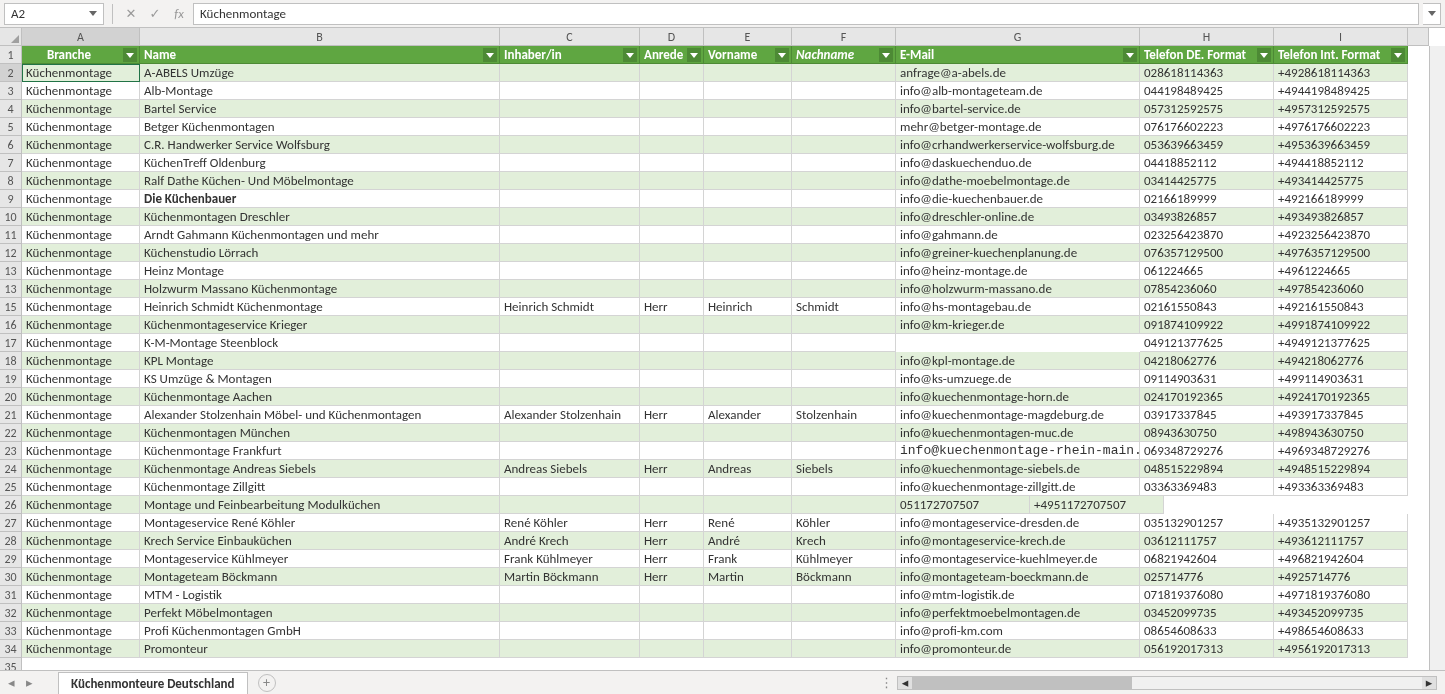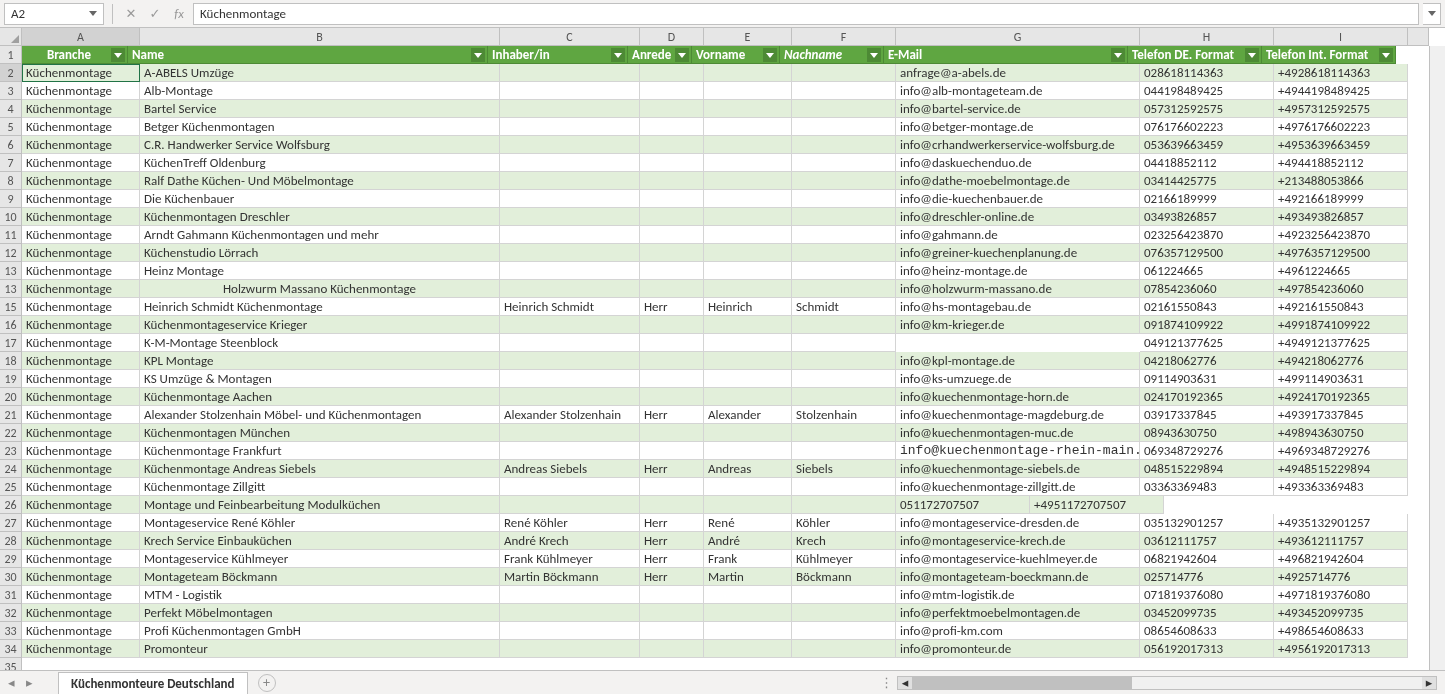--- a/index.html
+++ b/index.html
@@ -107,21 +107,21 @@
       <div class="rh">29</div>
       <div class="rh">30</div>
       <div class="rh">31</div>
       <div class="rh">32</div>
       <div class="rh">33</div>
       <div class="rh">34</div>
       <div class="rh">35</div>
     </div>
   <div class="grid" id="grid">
       <div class="row hdr-row">
-        <div class="cell" style="width: 106px; padding-left: 25px;">Branche<div class="flt"></div></div>
+        <div class="cell" style="width: 118px; padding-left: 25px;">Branche<div class="flt"></div></div>
         <div class="cell" style="width: 360px;">Name<div class="flt"></div></div>
         <div class="cell" style="width: 140px;">Inhaber/in<div class="flt"></div></div>
         <div class="cell" style="width: 64px;">Anrede<div class="flt"></div></div>
         <div class="cell" style="width: 88px;">Vorname<div class="flt"></div></div>
         <div class="cell" style="width: 104px; font-style: italic;">Nachname<div class="flt"></div></div>
         <div class="cell" style="width: 244px;">E-Mail<div class="flt"></div></div>
         <div class="cell" style="width: 134px;">Telefon DE. Format<div class="flt"></div></div>
         <div class="cell" style="width: 134px;">Telefon Int. Format<div class="flt"></div></div>
       </div>
       <div class="row even">
@@ -157,21 +157,21 @@
         <div class="cell" style="width: 134px;">057312592575</div>
         <div class="cell" style="width: 134px;">+4957312592575</div>
       </div>
       <div class="row odd">
         <div class="cell" style="width: 118px;">Küchenmontage</div>
         <div class="cell" style="width: 360px;">Betger Küchenmontagen</div>
         <div class="cell" style="width: 140px;"></div>
         <div class="cell" style="width: 64px;"></div>
         <div class="cell" style="width: 88px;"></div>
         <div class="cell" style="width: 104px;"></div>
-        <div class="cell" style="width: 244px;">info@betger-montage.de</div>
+        <div class="cell" style="width: 244px;">mehr@betger-montage.de</div>
         <div class="cell" style="width: 134px;">076176602223</div>
         <div class="cell" style="width: 134px;">+4976176602223</div>
       </div>
       <div class="row even">
         <div class="cell" style="width: 118px;">Küchenmontage</div>
         <div class="cell" style="width: 360px;">C.R. Handwerker Service Wolfsburg</div>
         <div class="cell" style="width: 140px;"></div>
         <div class="cell" style="width: 64px;"></div>
         <div class="cell" style="width: 88px;"></div>
         <div class="cell" style="width: 104px;"></div>
@@ -192,25 +192,25 @@
       </div>
       <div class="row even">
         <div class="cell" style="width: 118px;">Küchenmontage</div>
         <div class="cell" style="width: 360px;">Ralf Dathe Küchen- Und Möbelmontage</div>
         <div class="cell" style="width: 140px;"></div>
         <div class="cell" style="width: 64px;"></div>
         <div class="cell" style="width: 88px;"></div>
         <div class="cell" style="width: 104px;"></div>
         <div class="cell" style="width: 244px;">info@dathe-moebelmontage.de</div>
         <div class="cell" style="width: 134px;">03414425775</div>
-        <div class="cell" style="width: 134px;">+213488053866</div>
-      </div>
-      <div class="row odd">
-        <div class="cell" style="width: 118px;">Küchenmontage</div>
-        <div class="cell" style="width: 360px;">Die Küchenbauer</div>
+        <div class="cell" style="width: 134px;">+493414425775</div>
+      </div>
+      <div class="row odd">
+        <div class="cell" style="width: 118px;">Küchenmontage</div>
+        <div class="cell" style="width: 360px; font-weight: bold;">Die Küchenbauer</div>
         <div class="cell" style="width: 140px;"></div>
         <div class="cell" style="width: 64px;"></div>
         <div class="cell" style="width: 88px;"></div>
         <div class="cell" style="width: 104px;"></div>
         <div class="cell" style="width: 244px;">info@die-kuechenbauer.de</div>
         <div class="cell" style="width: 134px;">02166189999</div>
         <div class="cell" style="width: 134px;">+492166189999</div>
       </div>
       <div class="row even">
         <div class="cell" style="width: 118px;">Küchenmontage</div>
@@ -251,21 +251,21 @@
         <div class="cell" style="width: 140px;"></div>
         <div class="cell" style="width: 64px;"></div>
         <div class="cell" style="width: 88px;"></div>
         <div class="cell" style="width: 104px;"></div>
         <div class="cell" style="width: 244px;">info@heinz-montage.de</div>
         <div class="cell" style="width: 134px;">061224665</div>
         <div class="cell" style="width: 134px;">+4961224665</div>
       </div>
       <div class="row even">
         <div class="cell" style="width: 118px;">Küchenmontage</div>
-        <div class="cell" style="width: 360px; text-align: center;">Holzwurm Massano Küchenmontage</div>
+        <div class="cell" style="width: 360px;">Holzwurm Massano Küchenmontage</div>
         <div class="cell" style="width: 140px;"></div>
         <div class="cell" style="width: 64px;"></div>
         <div class="cell" style="width: 88px;"></div>
         <div class="cell" style="width: 104px;"></div>
         <div class="cell" style="width: 244px;">info@holzwurm-massano.de</div>
         <div class="cell" style="width: 134px;">07854236060</div>
         <div class="cell" style="width: 134px;">+497854236060</div>
       </div>
       <div class="row odd">
         <div class="cell" style="width: 118px;">Küchenmontage</div>

